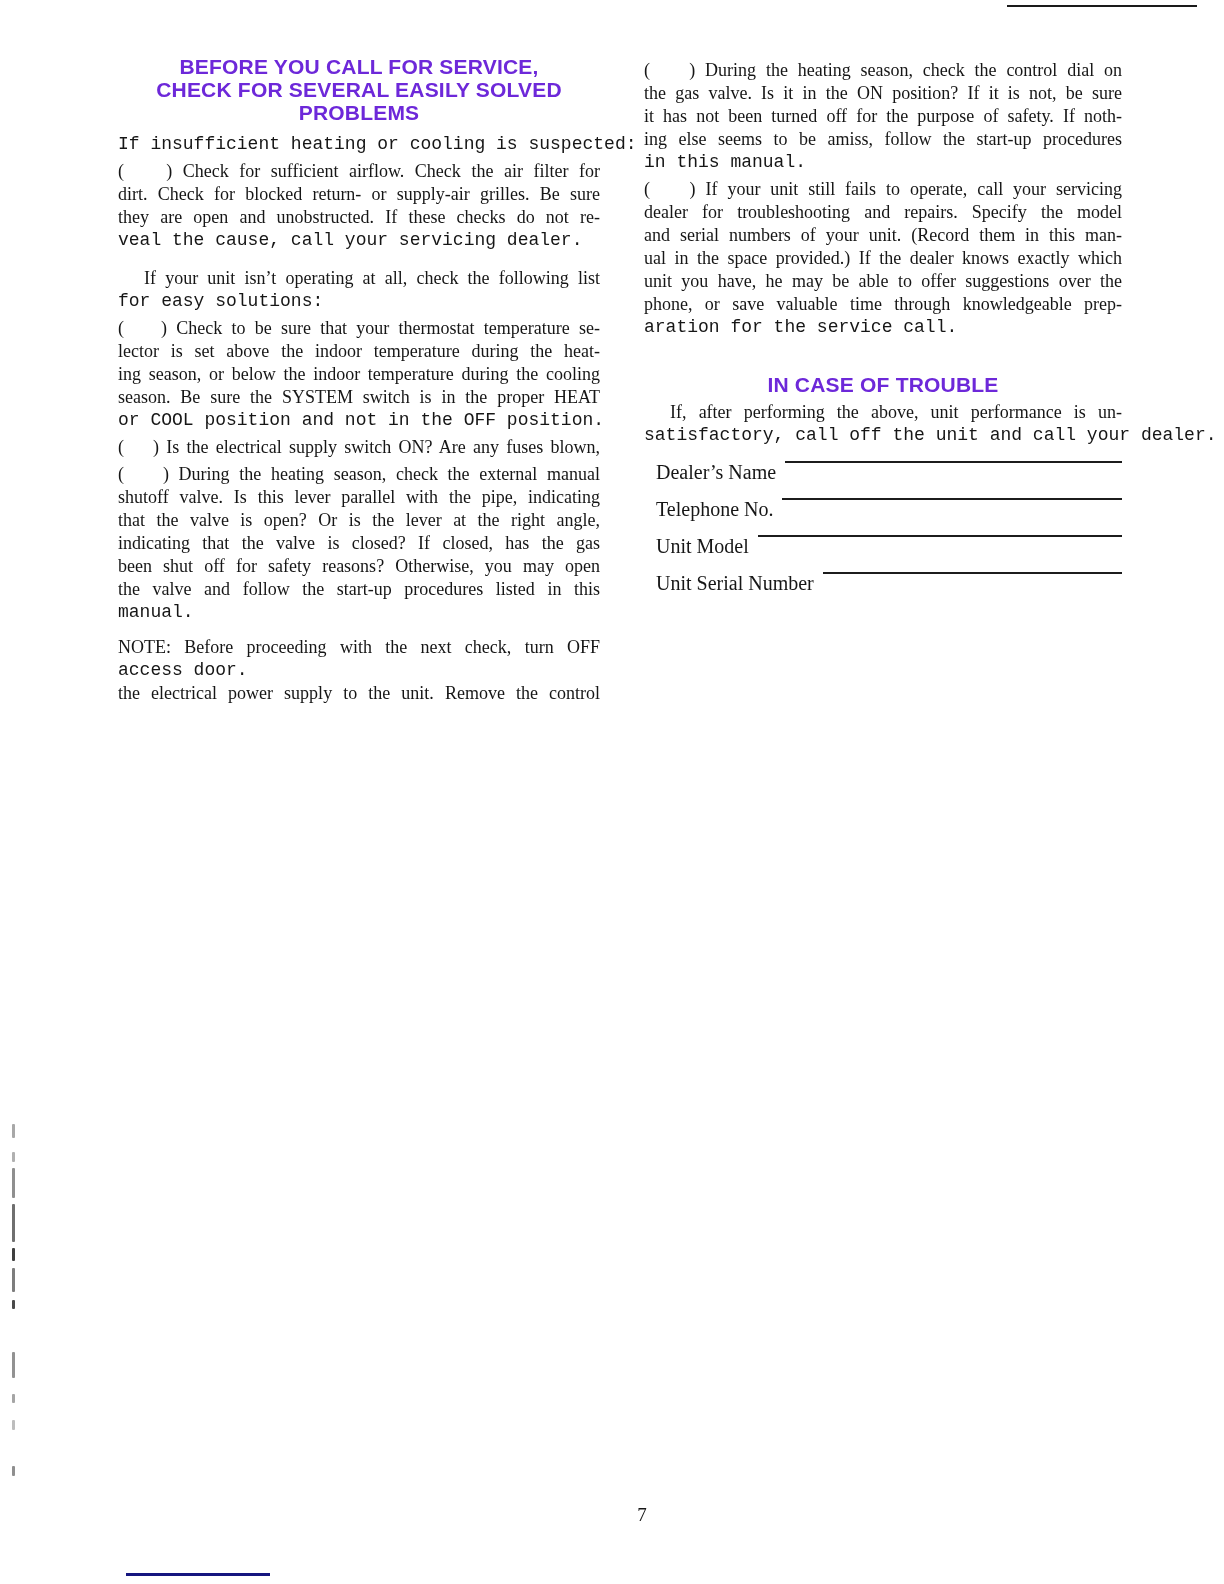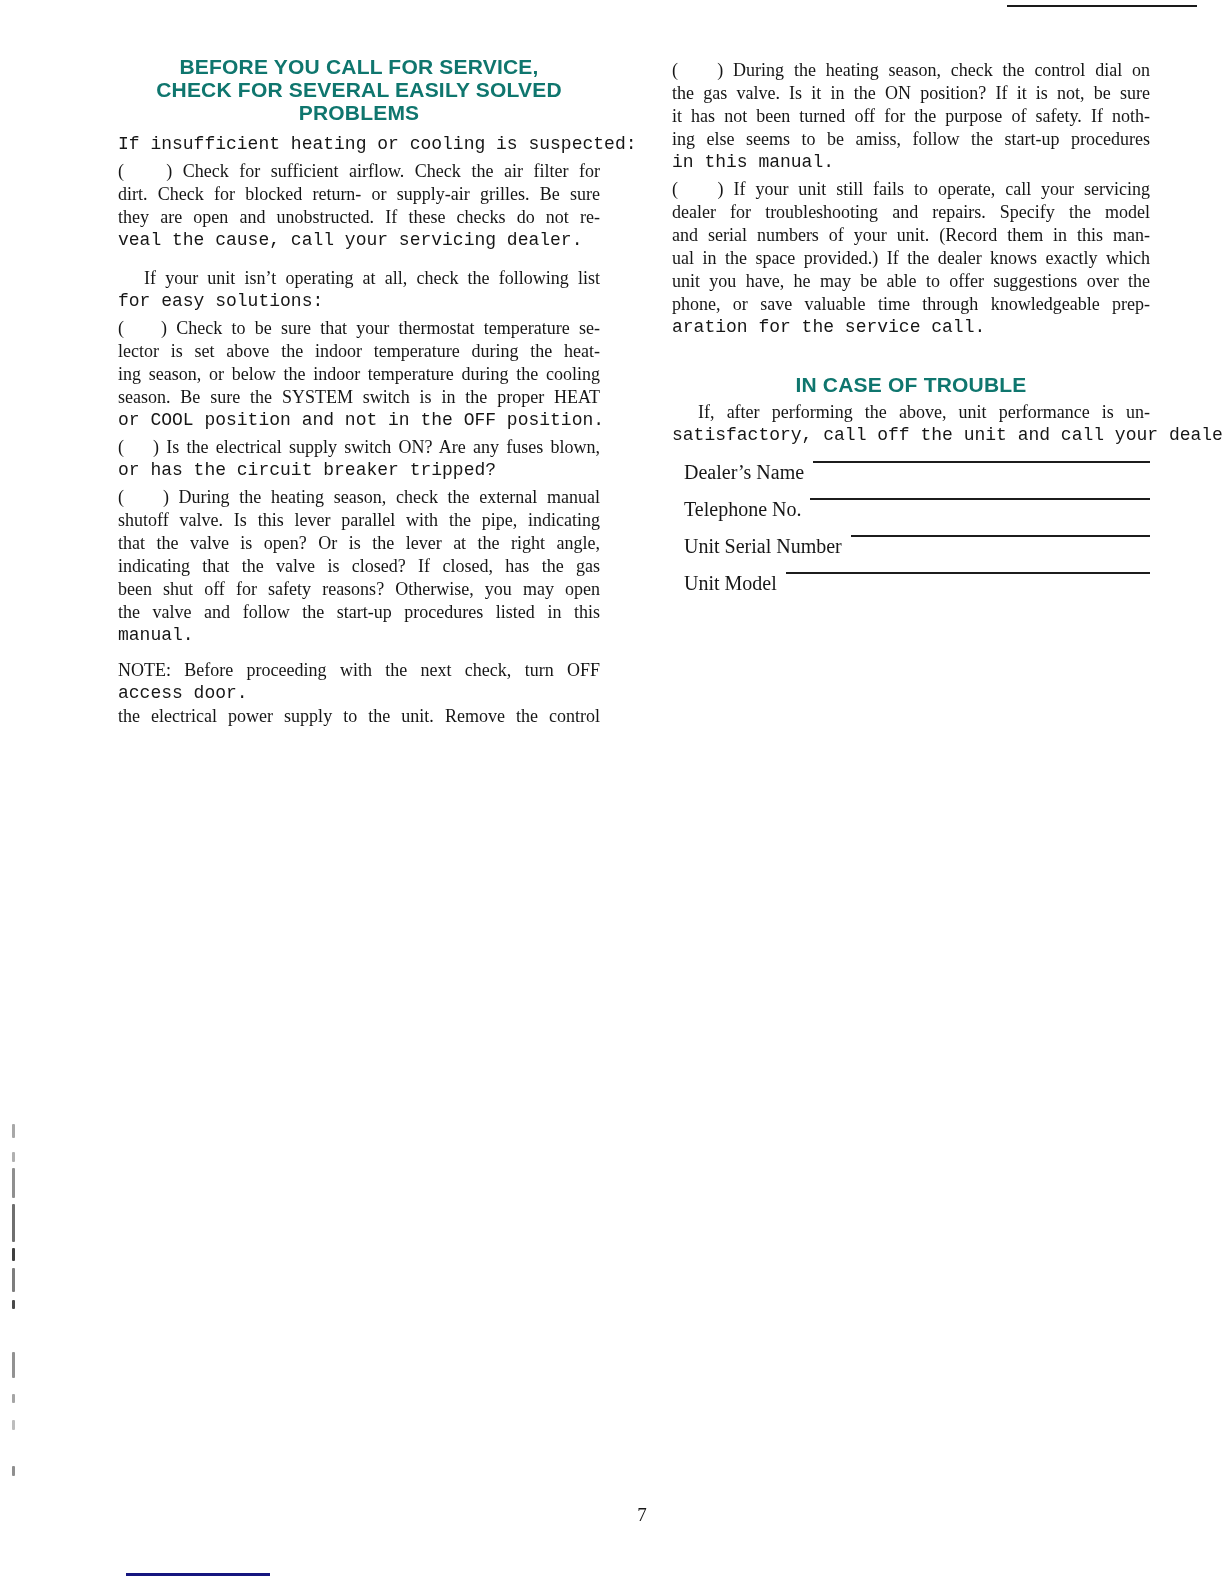--- a/index.html
+++ b/index.html
@@ -12,29 +12,29 @@
     width: 1224px;
     height: 1584px;
     overflow: hidden;
     font-family: "Liberation Serif", serif;
     color: #161616;
   }
   .page { position: absolute; inset: 0; }
 
   .col { position: absolute; }
   .col-left  { left: 118px; top: 55px; width: 482px; }
-  .col-right { left: 672px; top: 55px; width: 478px; }
+  .col-right { left: 644px; top: 55px; width: 478px; }
 
   h1.doc-heading, h2.doc-heading {
     margin: 0;
     font-family: "Liberation Sans", sans-serif;
     font-weight: bold;
     font-size: 21px;
     line-height: 23px;
-    color: #0f766e;
+    color: #6d28d9;
     letter-spacing: 0.2px;
   }
   h1.doc-heading { margin-bottom: 9px; }
   h2.doc-heading { margin-top: 34px; margin-bottom: 5px; text-align: center; }
   .hline { text-align: center; white-space: nowrap; }
 
   .para {
     margin-top: 4px;
     font-size: 18px;
     line-height: 23px;
@@ -122,21 +122,20 @@
         </div>
         <div class="para">
           <div class="line">(&nbsp;&nbsp;&nbsp;&nbsp;) Check to be sure that your thermostat temperature se-</div>
           <div class="line">lector is set above the indoor temperature during the heat-</div>
           <div class="line">ing season, or below the indoor temperature during the cooling</div>
           <div class="line">season. Be sure the SYSTEM switch is in the proper HEAT</div>
           <div class="line last">or COOL position and not in the OFF position.</div>
         </div>
         <div class="para">
           <div class="line">(&nbsp;&nbsp;&nbsp;&nbsp;) Is the electrical supply switch ON? Are any fuses blown,</div>
-          <div class="line last">or has the circuit breaker tripped?</div>
         </div>
         <div class="para">
           <div class="line">(&nbsp;&nbsp;&nbsp;&nbsp;) During the heating season, check the external manual</div>
           <div class="line">shutoff valve. Is this lever parallel with the pipe, indicating</div>
           <div class="line">that the valve is open? Or is the lever at the right angle,</div>
           <div class="line">indicating that the valve is closed? If closed, has the gas</div>
           <div class="line">been shut off for safety reasons? Otherwise, you may open</div>
           <div class="line">the valve and follow the start-up procedures listed in this</div>
           <div class="line last">manual.</div>
         </div>
@@ -177,25 +176,25 @@
     <div class="form-fields">
         <div class="field">
           <span class="field-label">Dealer’s Name</span>
           <div class="field-line"></div>
         </div>
         <div class="field">
           <span class="field-label">Telephone No.</span>
           <div class="field-line"></div>
         </div>
         <div class="field">
+          <span class="field-label">Unit Model</span>
+          <div class="field-line"></div>
+        </div>
+        <div class="field">
           <span class="field-label">Unit Serial Number</span>
-          <div class="field-line"></div>
-        </div>
-        <div class="field">
-          <span class="field-label">Unit Model</span>
           <div class="field-line"></div>
         </div>
       </div>
   </div>
 
   <div class="page-number">7</div>
 
   <div class="artifact artifact-top-line"></div>
   <div class="artifact artifact-blue-line"></div>
   <div class="artifact edge-dash d1"></div>

